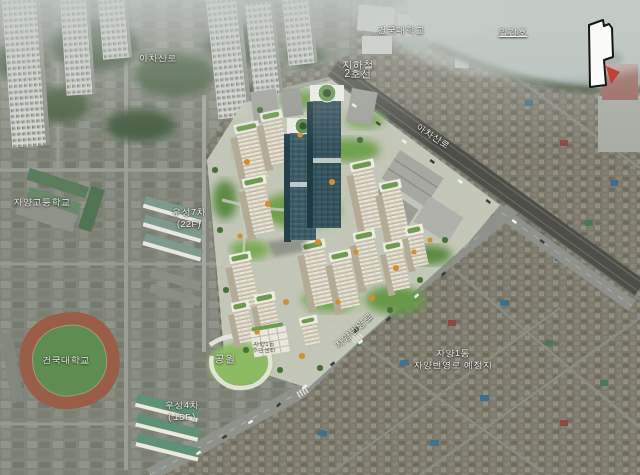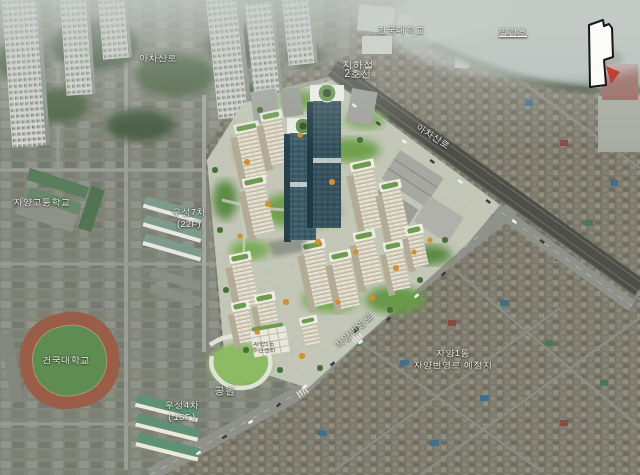--- a/index.html
+++ b/index.html
@@ -449,21 +449,21 @@
   <span class="l2">(22F)</span>
 </div>
 
 <div class="label" style="left:66px;top:355px;">건국대학교</div>
 
 <div class="label center" style="left:182px;top:400px;line-height:12px;font-family:Liberation Mono, monospace;">
   <span class="l2">우성4차</span>
   <span class="l2">(15F)</span>
 </div>
 
-<div class="label small" style="left:225px;top:354px;margin-top:32px;">공원</div>
+<div class="label small" style="left:225px;top:354px;">공원</div>
 
 <div class="label rot-road-se" style="left:354px;top:325px;">자양번영로</div>
 
 <div class="label center" style="left:453px;top:347px;line-height:12px;">
   <span class="l2">자양1동</span>
   <span class="l2">자양번영로 예정지</span>
 </div>
 
 <div class="label tiny" style="left:264px;top:341px;">
   <span class="l2">자양1동</span>

